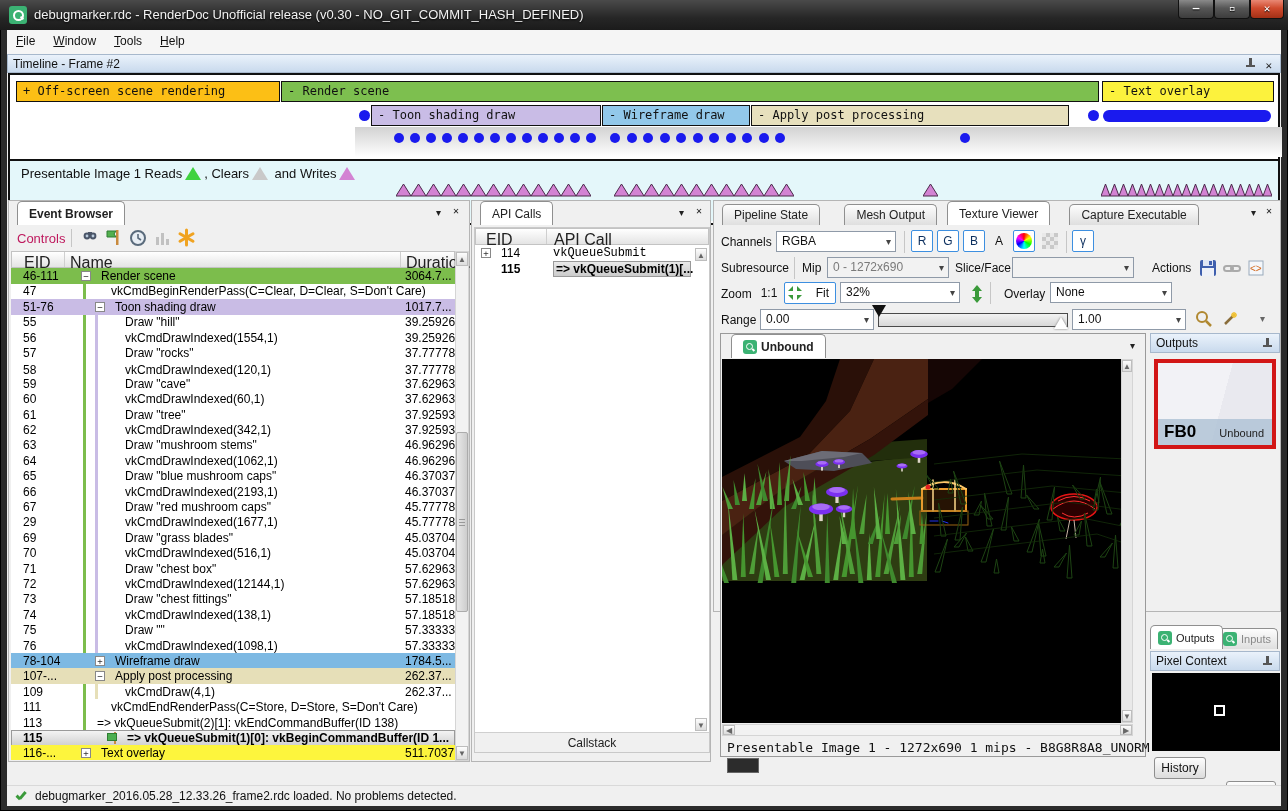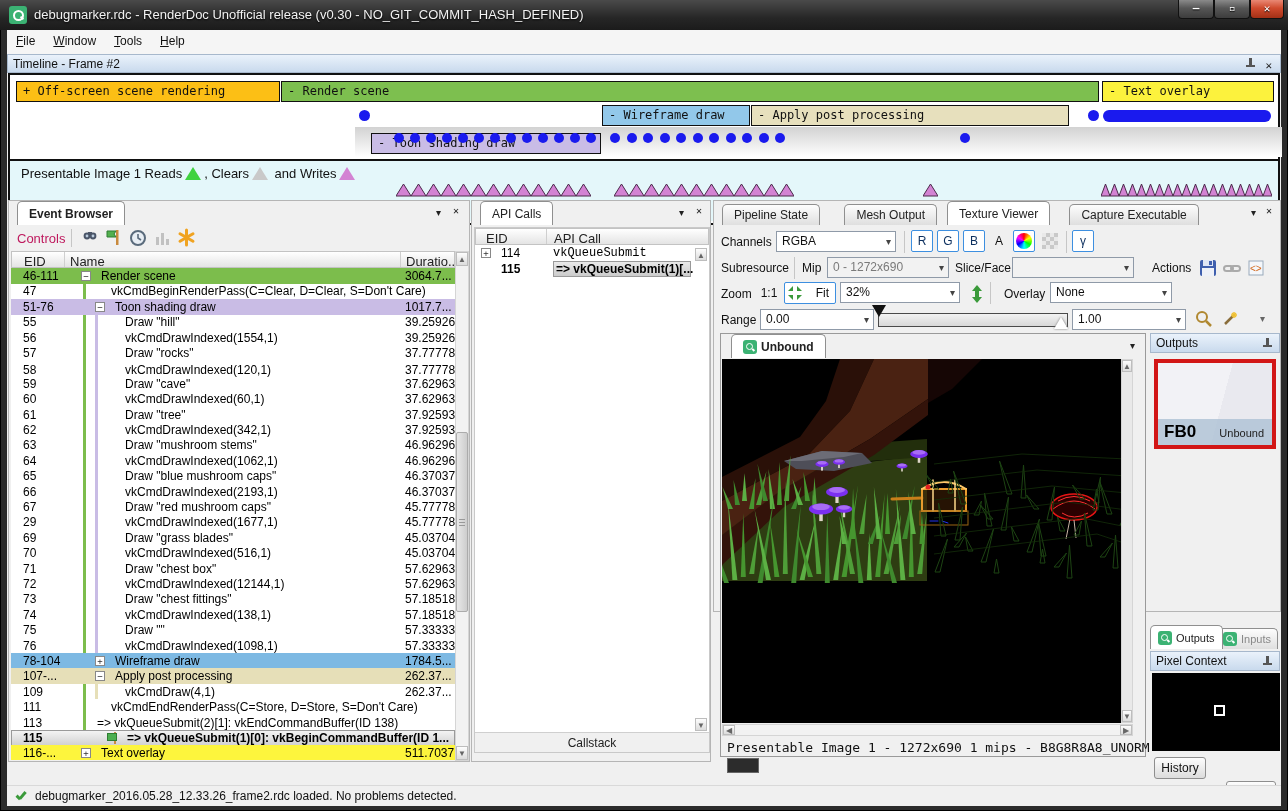--- a/index.html
+++ b/index.html
@@ -61,21 +61,21 @@
   .tab.active.boldtab{font-weight:bold;}
   .tab .mini-logo{display:inline-block;position:relative;width:14px;height:14px;border-radius:3px;background:#3bb273;vertical-align:-3px;margin-right:4px;}
   .tab .mini-logo::before{content:"";position:absolute;left:3px;top:3px;width:5px;height:5px;border:1.5px solid #fff;border-radius:50%;}
   .tab .mini-logo::after{content:"";position:absolute;left:8.5px;top:8.5px;width:3px;height:1.5px;background:#fff;transform:rotate(45deg);}
   .strip-ctl{position:absolute;top:6px;font-size:10px;color:#222;}
 
   
   .panelbg{position:absolute;background:#f0f0f0;border:1px solid #b5b5b5;}
   .toolrow{position:absolute;font-size:13px;color:#be185d;}
   .tsep{position:absolute;width:1px;background:#c6c6c6;}
-  .gridhdr{position:absolute;background:linear-gradient(#ffffff,#e4e4e4);border:1px solid #c3c3c3;font-size:13px;color:#222;}
+  .gridhdr{position:absolute;background:linear-gradient(#ffffff,#e4e4e4);border:1px solid #c3c3c3;font-size:16px;color:#222;}
   .gridhdr span{position:absolute;top:2px;}
   .hline{position:absolute;top:0;width:1px;height:100%;background:#cfcfcf;}
   .erows{position:absolute;background:#fff;overflow:hidden;}
   .erow{position:absolute;left:0;width:100%;height:16px;font-size:12px;line-height:16px;color:#000;white-space:nowrap;}
   .erow .eid{position:absolute;left:12px;}
   .erow .nm{position:absolute;}
   .erow .dur{position:absolute;left:394px;}
   .erow.bg-green{background:#7cbd4c;}
   .erow.bg-purple{background:#c9bce5;}
   .erow.bg-blue{background:#7db9e3;}
@@ -163,21 +163,21 @@
       <span class="pin-ic" style="right:24px;top:3px;"></span>
       <span class="x-ic" style="position:absolute;right:8px;top:2px;">✕</span>
     </div>
 
     <div class="timeline-box">
       <div class="tl-grad"></div>
       <div id="tl-bars">
           <div class="tl-bar row1" style="left: 6px; width: 264px; background: rgb(252, 191, 21);">+ Off-screen scene rendering</div>
           <div class="tl-bar row1" style="left: 271px; width: 818px; background: rgb(125, 191, 79);">- Render scene</div>
           <div class="tl-bar row1" style="left: 1092px; width: 172px; background: rgb(252, 242, 61);">- Text overlay</div>
-          <div class="tl-bar row2" style="left: 361px; width: 230px; background: rgb(201, 188, 230); margin-top: 28px;">- Toon shading draw</div>
+          <div class="tl-bar row2" style="left: 361px; width: 230px; background: rgb(201, 188, 230);">- Toon shading draw</div>
           <div class="tl-bar row2" style="left: 592px; width: 148px; background: rgb(146, 200, 234);">- Wireframe draw</div>
           <div class="tl-bar row2" style="left: 741px; width: 318px; background: rgb(231, 224, 189);">- Apply post processing</div>
         </div>
       <div id="tl-dots">
           <div class="tl-dot" style="left: 349px; top: 35px; width: 11px; height: 11px; background: rgb(26, 26, 238);"></div>
           <div class="tl-dot" style="left: 1078px; top: 35px; width: 11px; height: 11px; background: rgb(26, 26, 238);"></div>
           <div class="tl-dot" style="left: 384px; top: 58px; width: 10px; height: 10px; background: rgb(26, 26, 238);"></div>
           <div class="tl-dot" style="left: 400px; top: 58px; width: 10px; height: 10px; background: rgb(26, 26, 238);"></div>
           <div class="tl-dot" style="left: 416px; top: 58px; width: 10px; height: 10px; background: rgb(26, 26, 238);"></div>
           <div class="tl-dot" style="left: 432px; top: 58px; width: 10px; height: 10px; background: rgb(26, 26, 238);"></div>

